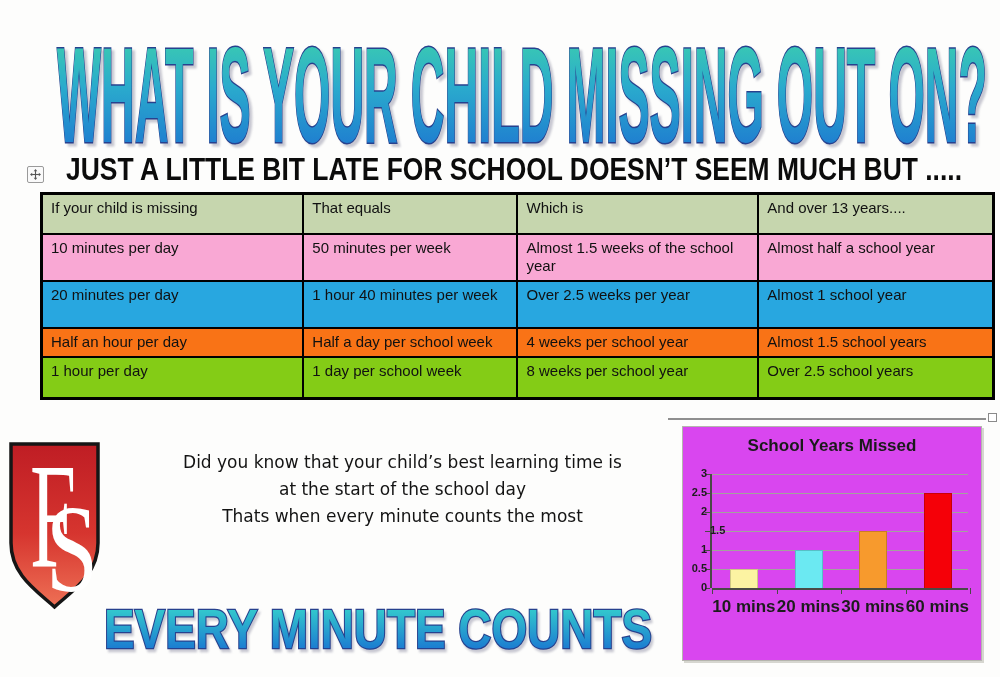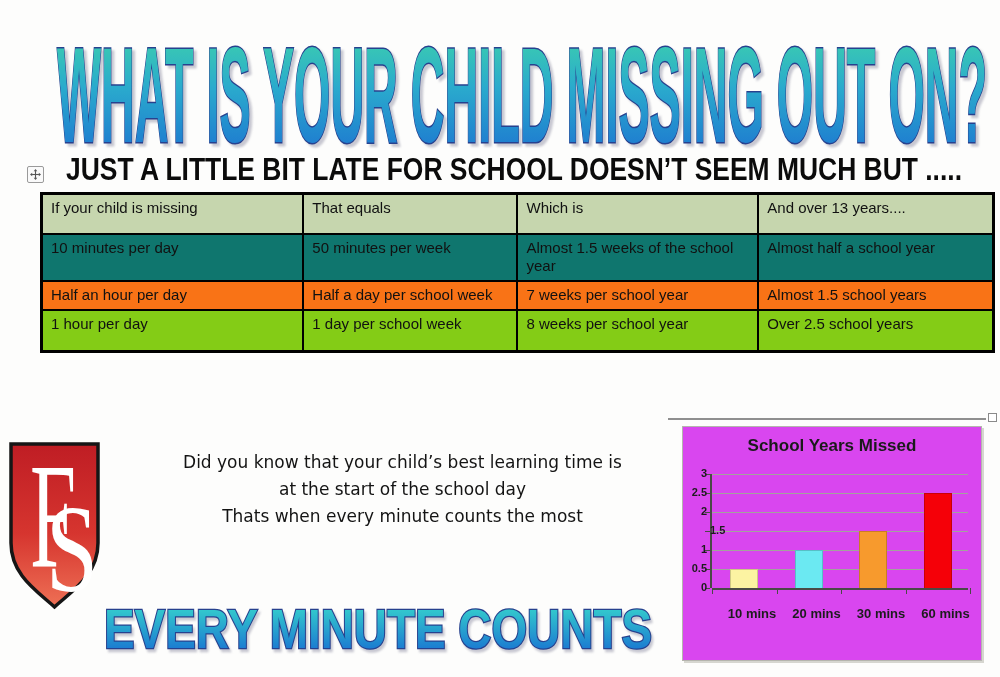--- a/index.html
+++ b/index.html
@@ -36,22 +36,22 @@
   .chart-title { position:absolute; left:0; top:9px; width:100%; text-align:center;
     font-size:17px; font-weight:bold; color:#1a1a1a; }
   .chart-plot { position:absolute; left:27px; top:47px; width:258px; height:114px;
     border-left:2px solid #4a4a46; }
   .gridline { position:absolute; left:0; width:100%; height:1px; background:#a3a39c; }
   .gridline.baseline { height:2px; background:#4a4a46; }
   .ylab { position:absolute; left:-30px; width:25px; text-align:right;
     font-size:11px; font-weight:bold; color:#1c1c1c; }
   .ytick { position:absolute; left:-7px; width:5px; height:1px; background:#4a4a46; }
   .bar { position:absolute; bottom:0; width:28px; border:1px solid rgba(0,0,0,.18); border-bottom:none; }
-  .xlab { position:absolute; top:132px; width:64px; text-align:right;
-    font-size:13px; font-weight:bold; color:#1c1c1c; }
+  .xlab { position:absolute; top:123px; width:64px; text-align:left;
+    font-size:17px; font-weight:bold; color:#1c1c1c; }
   .xtick { position:absolute; bottom:-6px; width:1px; height:6px; background:#4a4a46; }
   
   .logo-svg { position:absolute; left:6px; top:441px; }
   
   .info-block { position:absolute; left:130px; top:449px; width:545px;
     text-align:center; font-family:"DejaVu Sans", sans-serif;
     font-size:17px; line-height:27px; color:#141414; }
 </style>
 </head>
 <body>
@@ -97,30 +97,36 @@
     </colgroup>
     <thead>
       <tr style="background: rgb(198, 214, 174);">
           <th>If your child is missing</th>
           <th>That equals</th>
           <th>Which is</th>
           <th>And over 13 years....</th>
         </tr>
     </thead>
     <tbody>
-        <tr style="background: #0f766e; height: 45px;">
+        <tr style="background: #f9a8d4; height: 45px;">
           <td>10 minutes per day</td>
           <td>50 minutes per week</td>
           <td>Almost 1.5 weeks of the school year</td>
           <td>Almost half a school year</td>
         </tr>
+        <tr style="background: rgb(40, 167, 224); height: 47px;">
+          <td>20 minutes per day</td>
+          <td>1 hour 40 minutes per week</td>
+          <td>Over 2.5 weeks per year</td>
+          <td>Almost 1 school year</td>
+        </tr>
         <tr style="background: #f97316; height: 27px;">
           <td>Half an hour per day</td>
           <td>Half a day per school week</td>
-          <td>7 weeks per school year</td>
+          <td>4 weeks per school year</td>
           <td>Almost 1.5 school years</td>
         </tr>
         <tr style="background: #84cc16; height: 42px;">
           <td>1 hour per day</td>
           <td>1 day per school week</td>
           <td>8 weeks per school year</td>
           <td>Over 2.5 school years</td>
         </tr>
       </tbody>
   </table>

